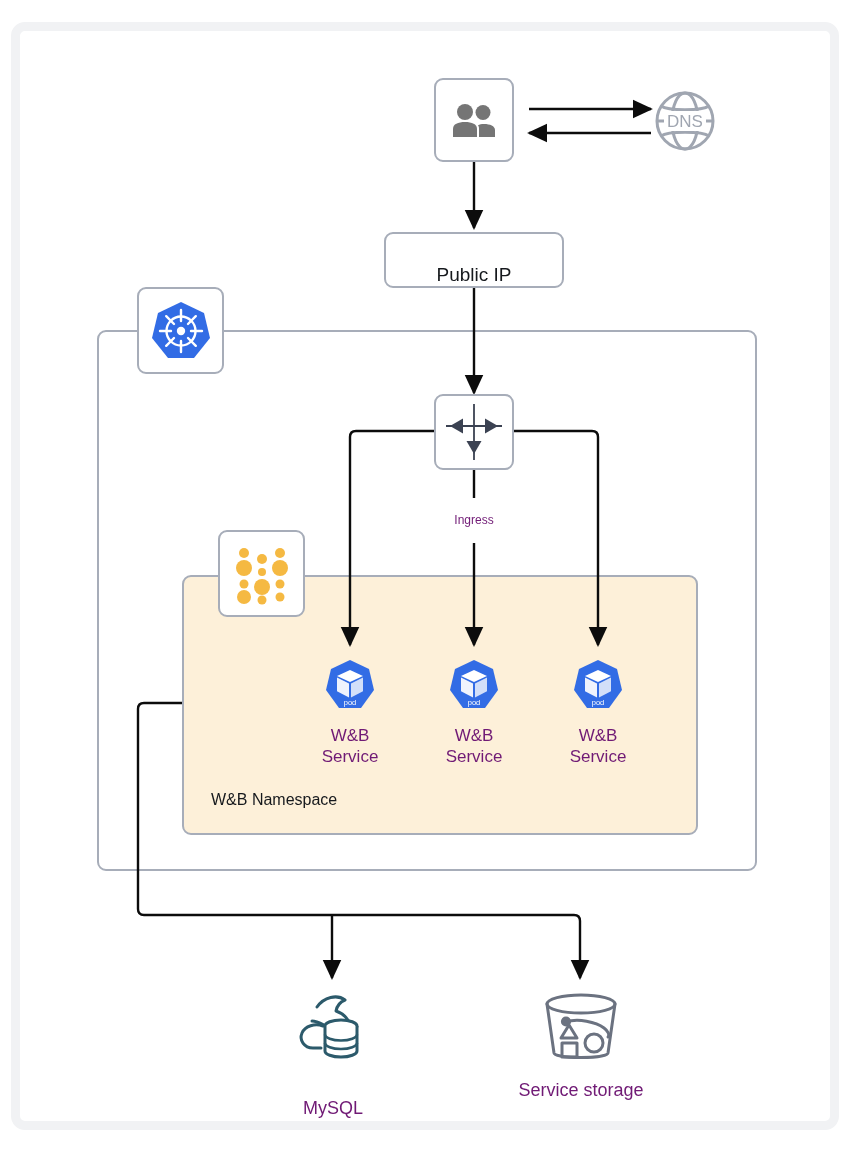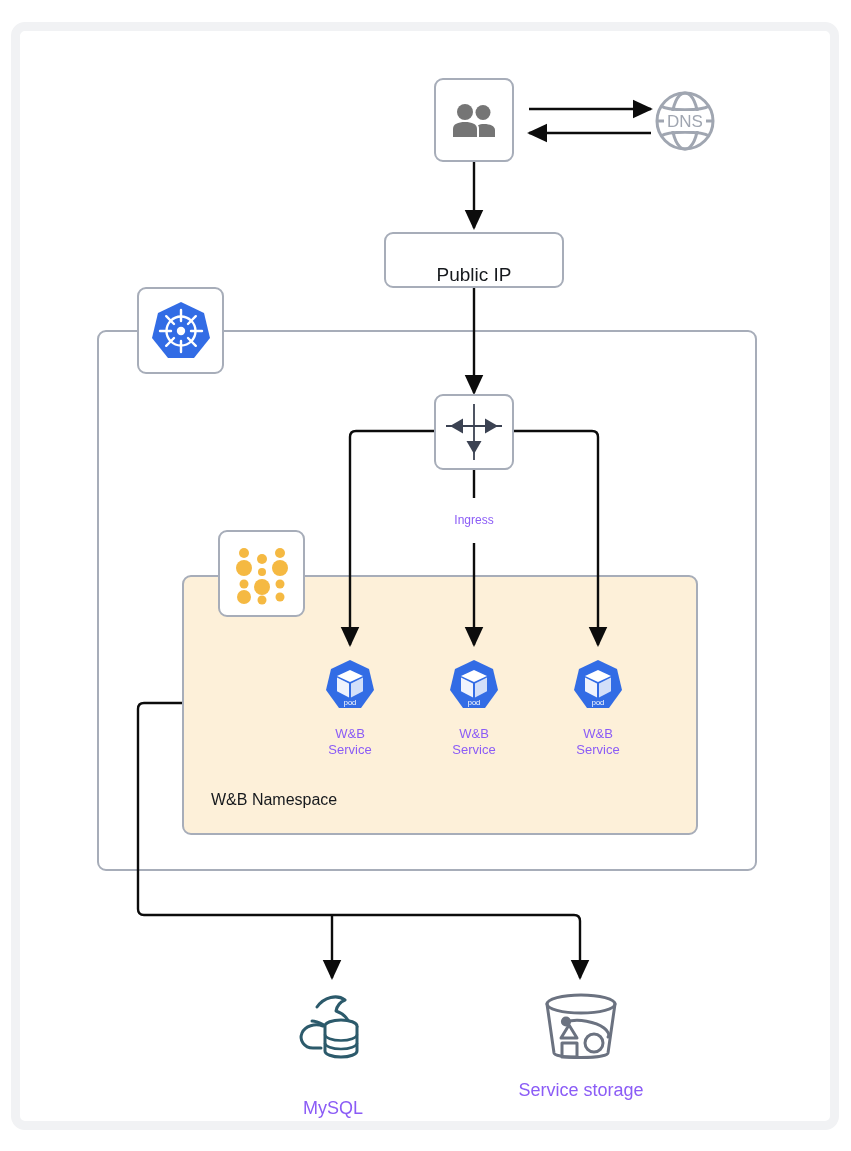--- a/index.html
+++ b/index.html
@@ -63,26 +63,26 @@
     background: transparent;
   }
   .namespace-box {
     border: 2px solid #a7adb9;
     border-radius: 9px;
     background: #fdf0d9;
   }
   .caption {
     position: absolute;
     text-align: center;
-    color: #8b5cf6;
+    color: #701a75;
     line-height: 1.22;
     white-space: pre-line;
   }
   .caption.small { font-size: 12px; }
-  .caption.med { font-size: 13px; }
+  .caption.med { font-size: 17px; }
   .caption.lrg { font-size: 18px; }
   .ns-label {
     position: absolute;
     font-size: 16px;
     color: #16191d;
     text-align: left;
   }
 </style>
 </head>
 <body>

